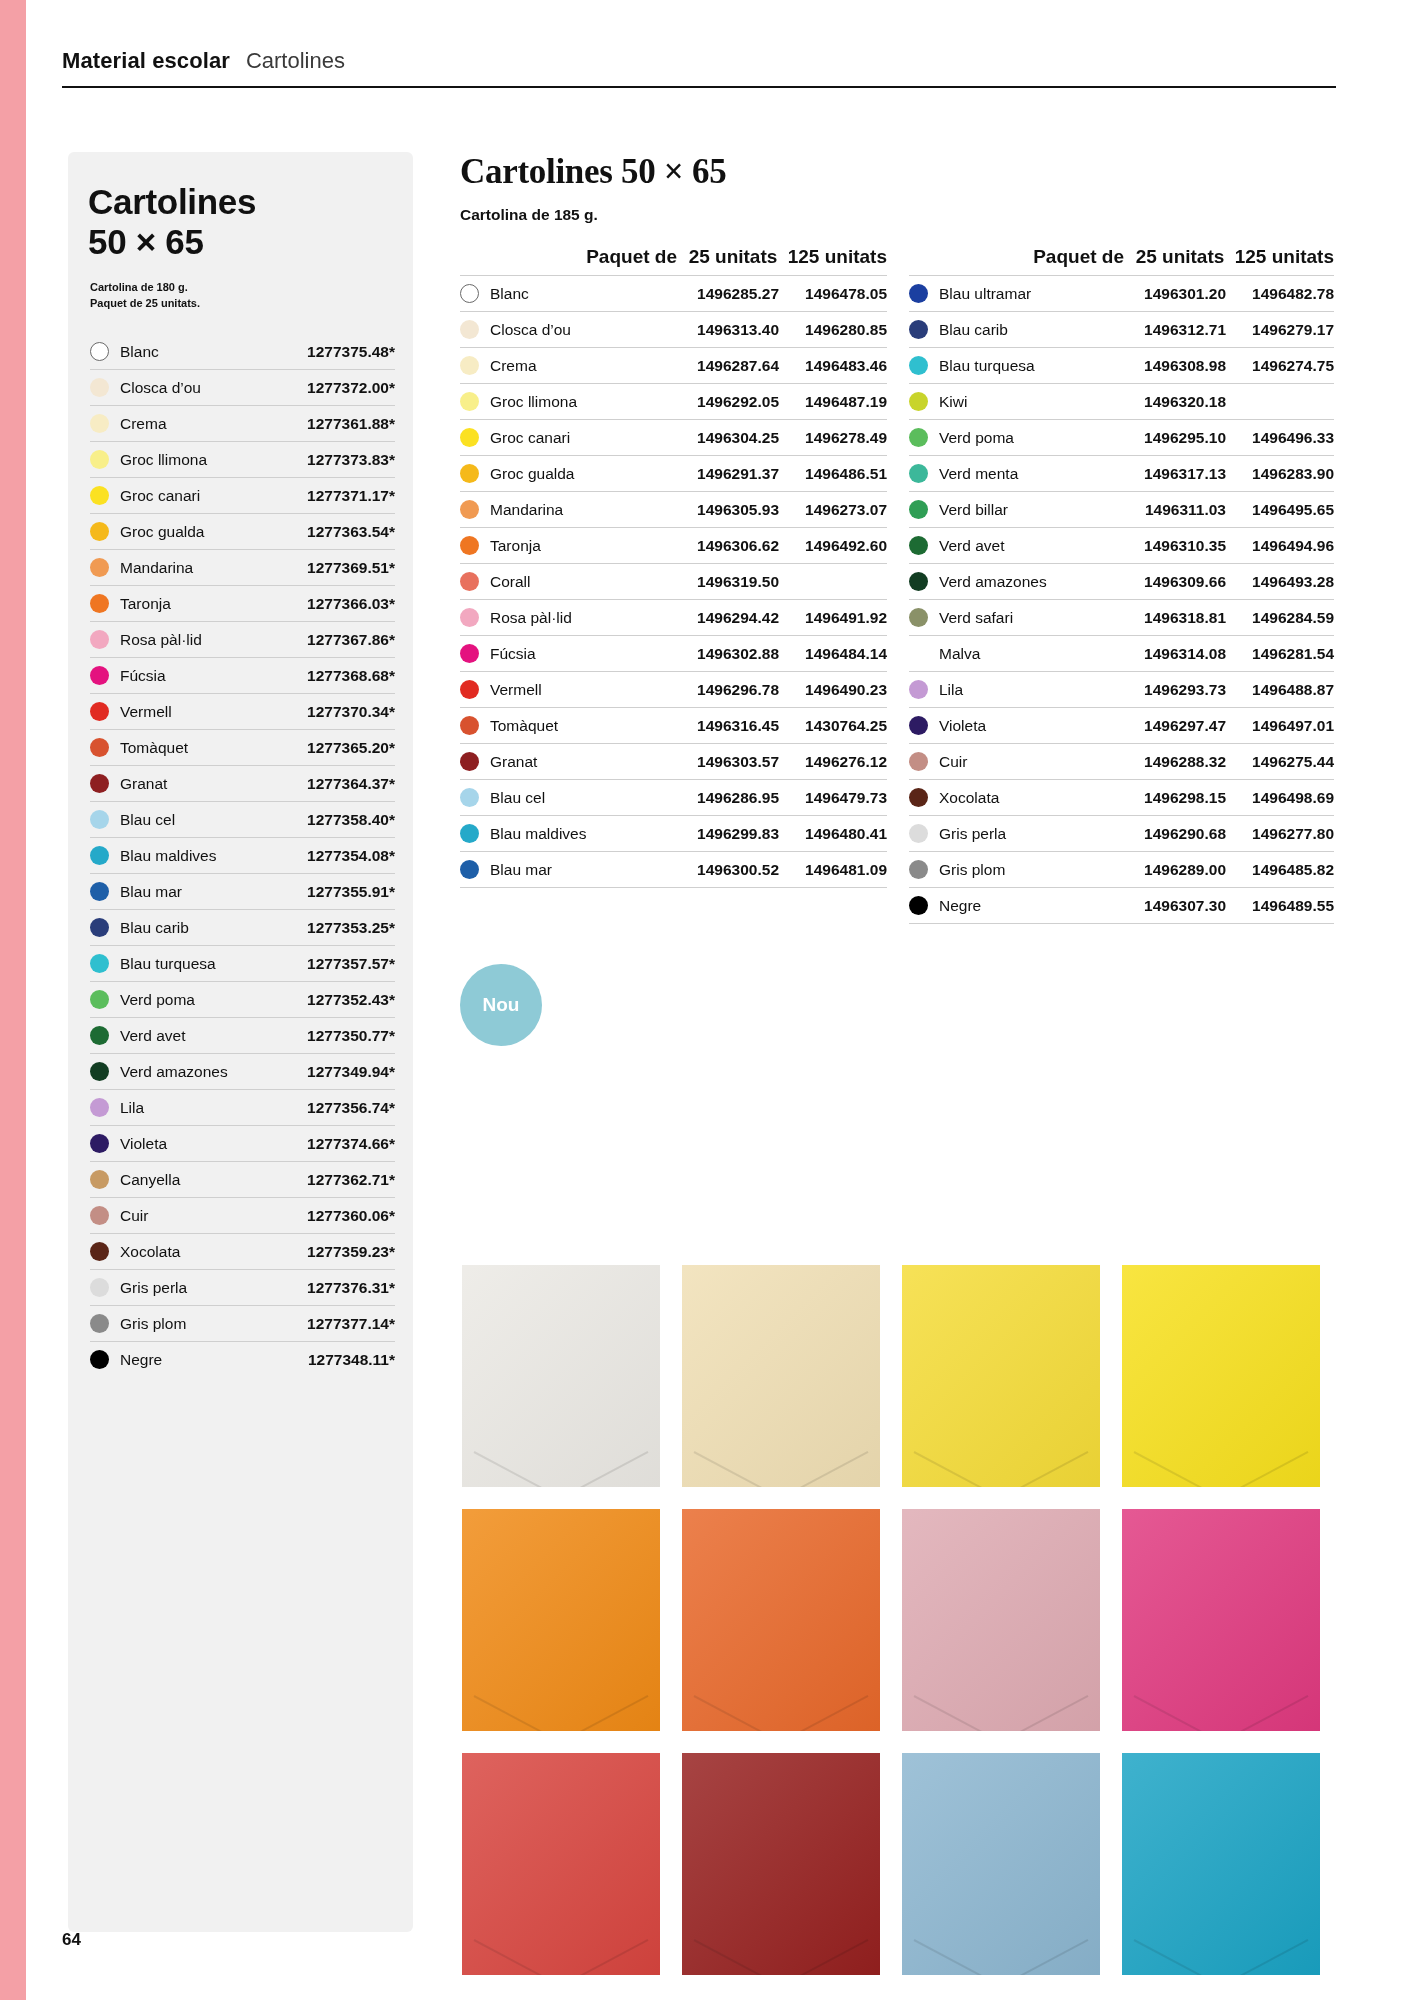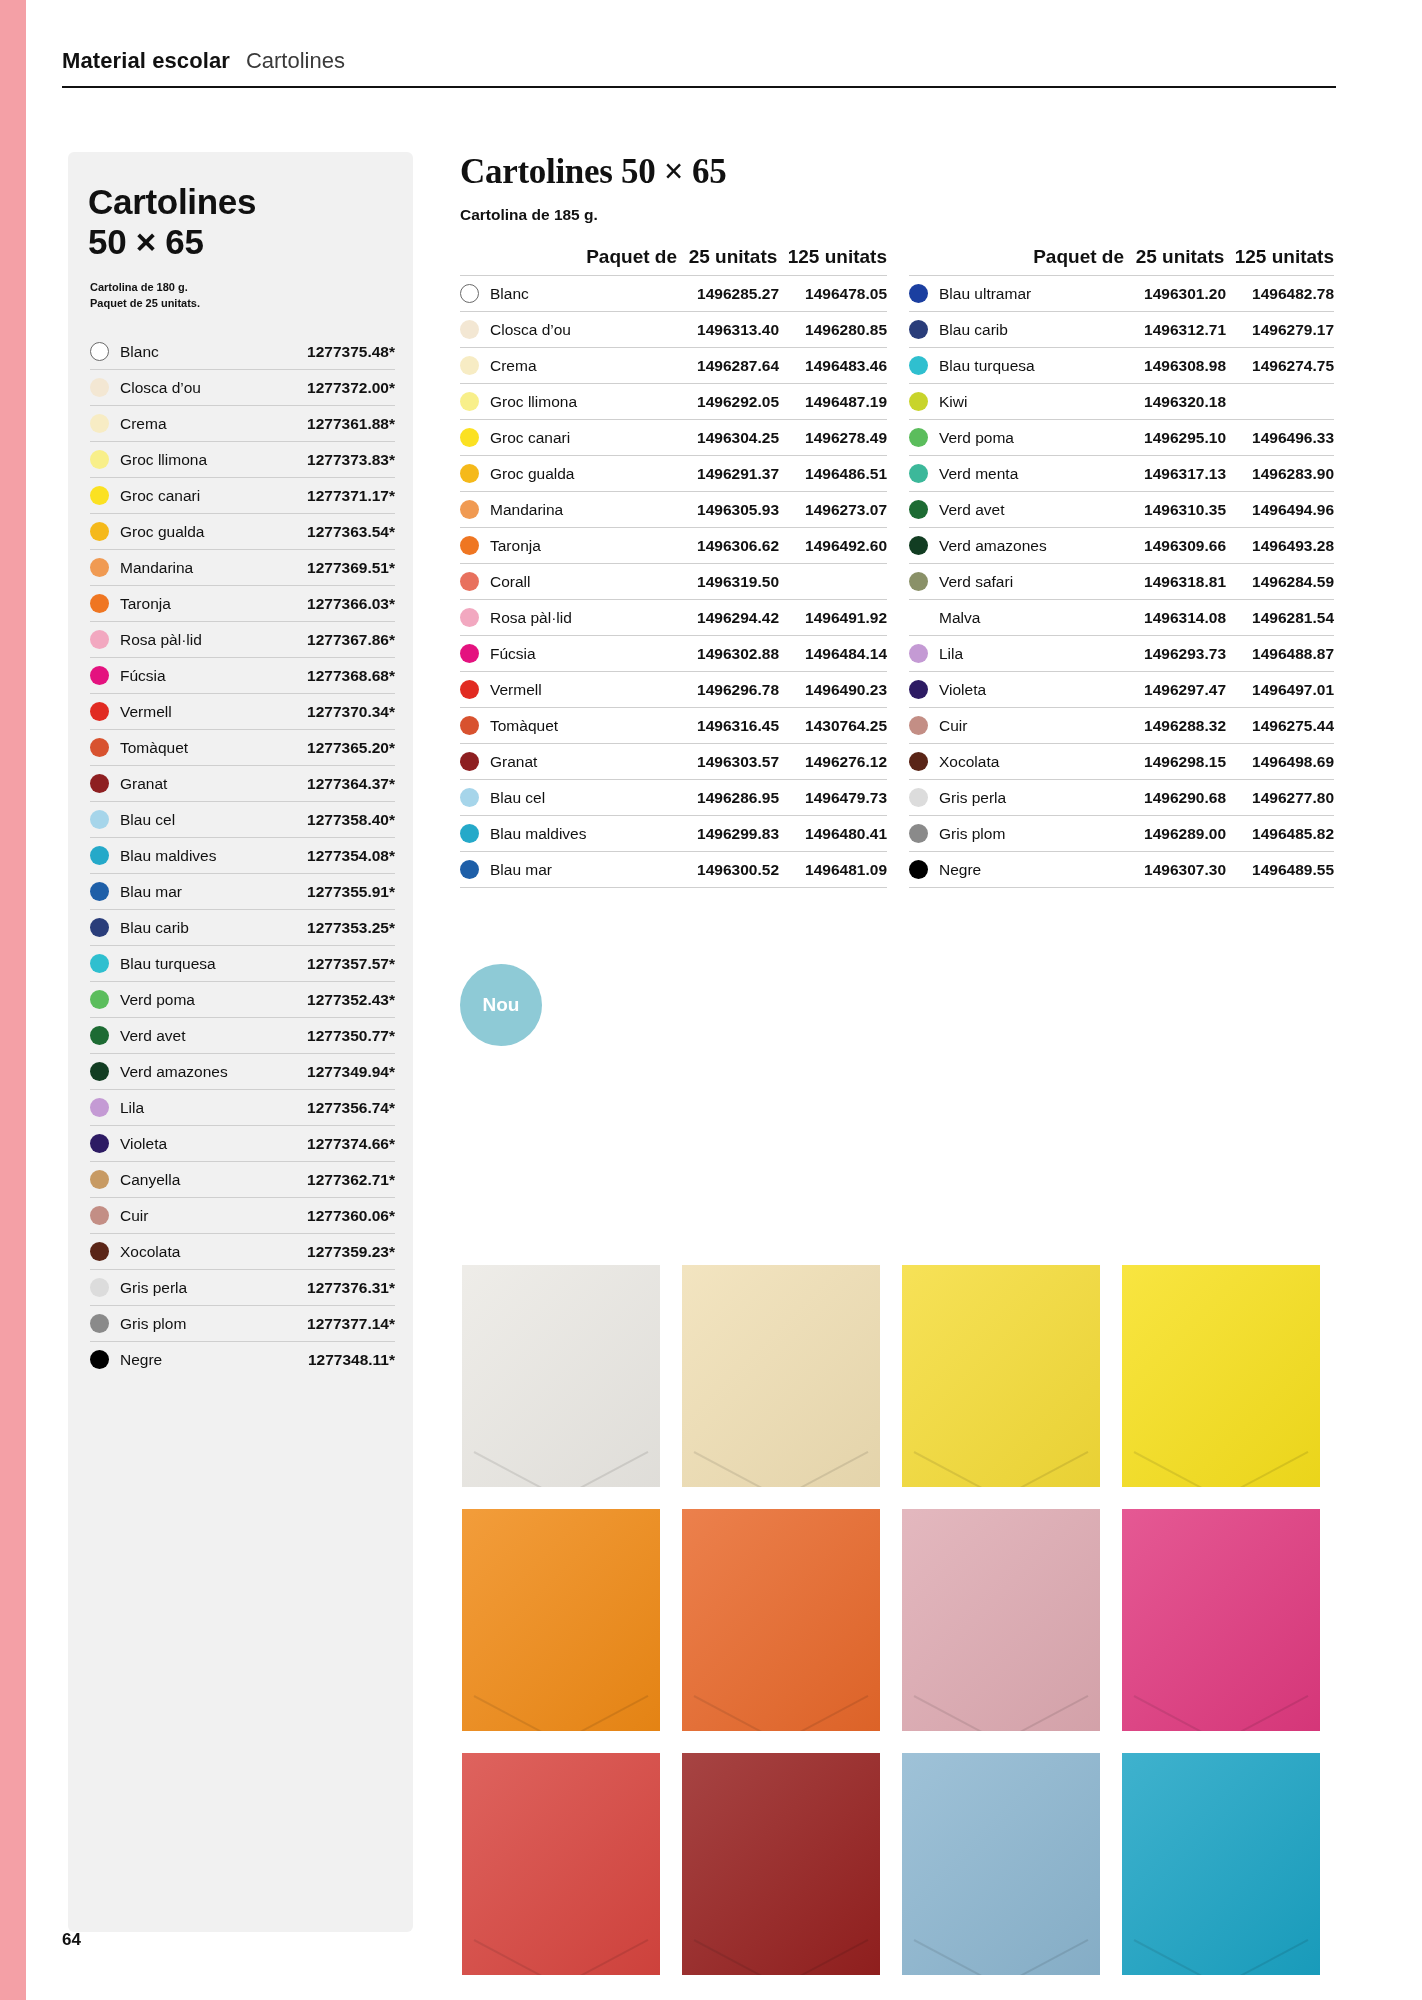--- a/index.html
+++ b/index.html
@@ -521,20 +521,28 @@
           <div class="tbl-row">
             <div class="tr-name">
               <span class="swatch" style="background: rgb(60, 184, 154);"></span>
               <span>Verd menta</span>
             </div>
             <div class="tr-25">1496317.13</div>
             <div class="tr-125">1496283.90</div>
           </div>
           <div class="tbl-row">
             <div class="tr-name">
+              <span class="swatch" style="background: rgb(47, 158, 85);"></span>
+              <span>Verd billar</span>
+            </div>
+            <div class="tr-25">1496311.03</div>
+            <div class="tr-125">1496495.65</div>
+          </div>
+          <div class="tbl-row">
+            <div class="tr-name">
               <span class="swatch" style="background: rgb(29, 107, 51);"></span>
               <span>Verd avet</span>
             </div>
             <div class="tr-25">1496310.35</div>
             <div class="tr-125">1496494.96</div>
           </div>
           <div class="tbl-row">
             <div class="tr-name">
               <span class="swatch" style="background: rgb(18, 61, 34);"></span>
               <span>Verd amazones</span>

